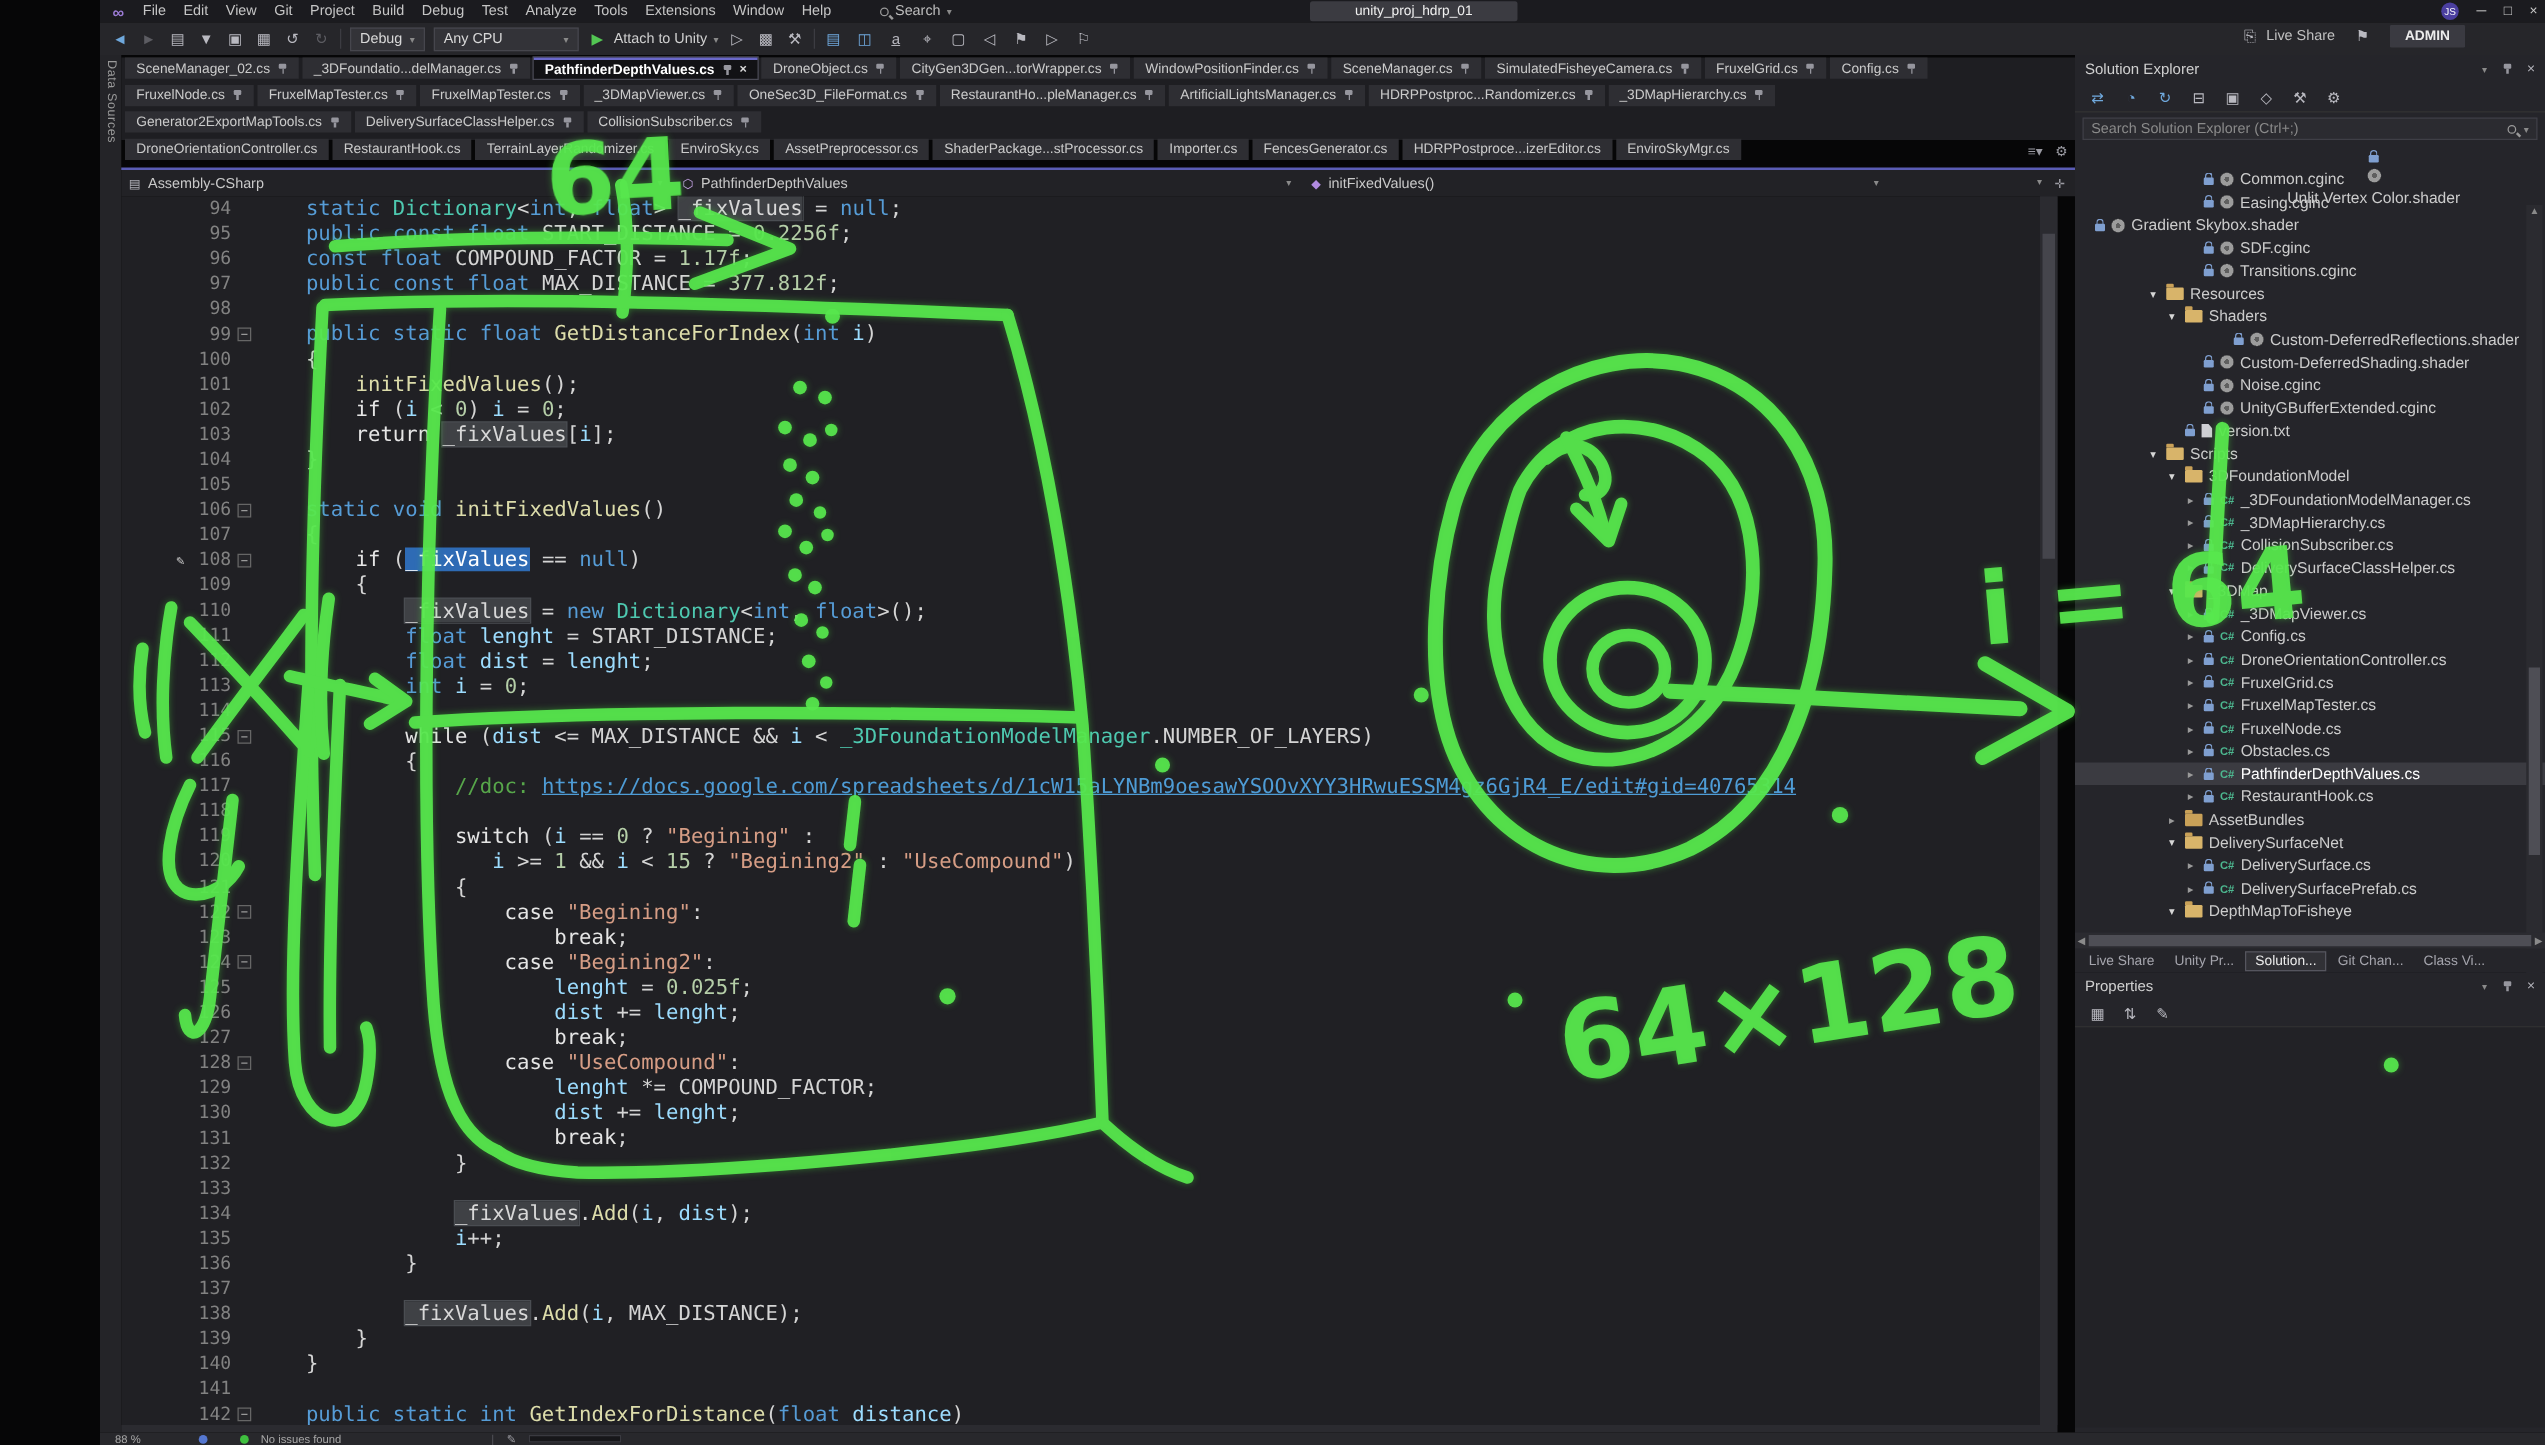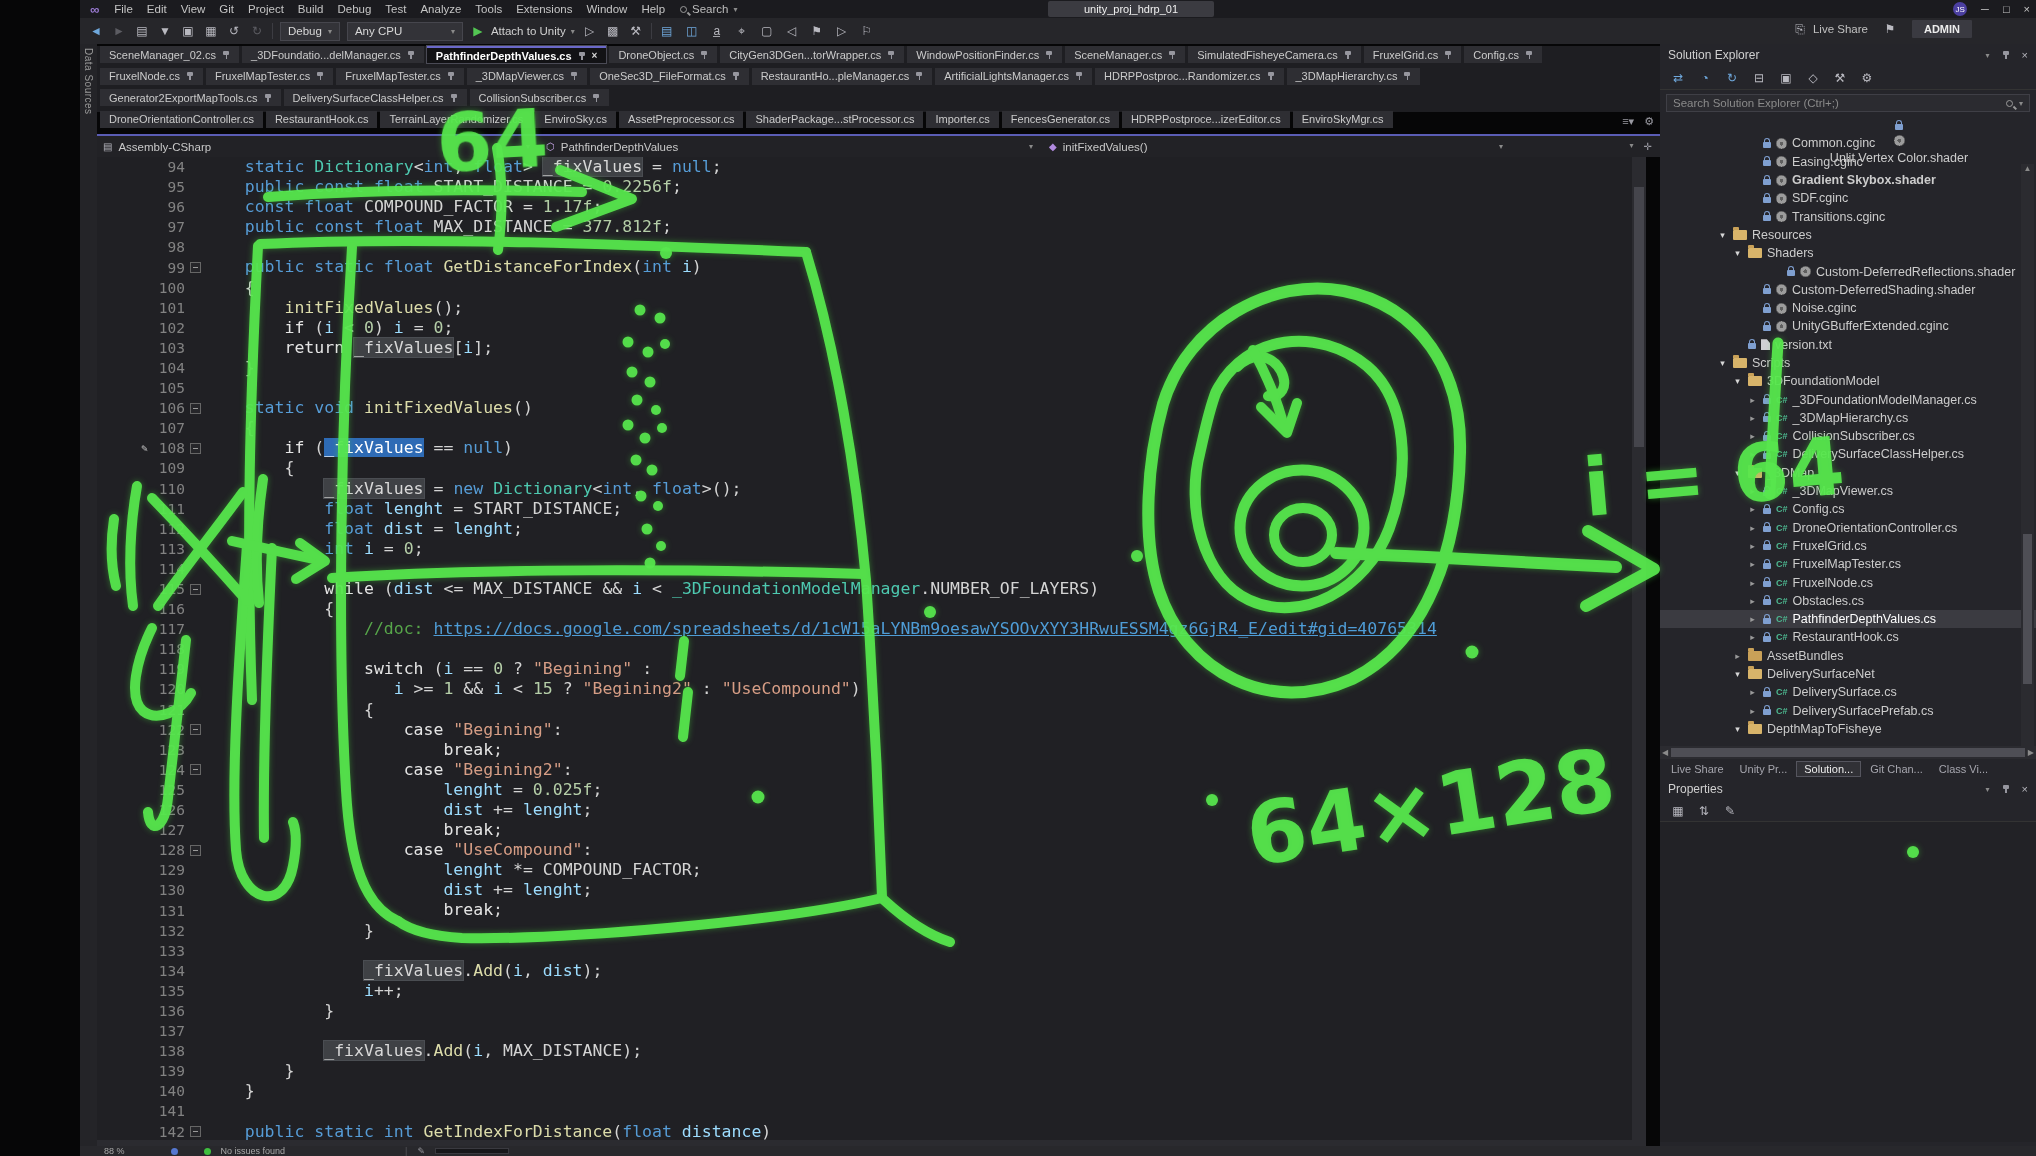--- a/index.html
+++ b/index.html
@@ -3,21 +3,21 @@
 <meta charset="utf-8">
 <style>
   *{box-sizing:border-box;margin:0;padding:0}
   html,body{width:2036px;height:1156px;overflow:hidden;background:#060607;
     font-family:"Liberation Sans",sans-serif;-webkit-font-smoothing:antialiased}
   .abs{position:absolute}
   
   #titlebar{left:80px;top:0;width:1956px;height:18px;background:#1b1b1f;display:flex;align-items:center;color:#c5c5c5;font-size:11.5px}
   #vslogo{color:#9b7bd4;font-size:13px;font-weight:bold;margin:0 8px 0 10px}
   .menu-item{padding:0 7px;height:18px;line-height:18px;cursor:default}
-  #menusearch{display:flex;align-items:center;gap:5px;margin-left:8px;color:#bdbdbd}
+  #menusearch{display:flex;align-items:center;gap:5px;margin-left:32px;color:#bdbdbd}
   .mag{width:7px;height:7px;border:1.4px solid #9a9a9a;border-radius:50%;position:relative;display:inline-block}
   .mag::after{content:'';position:absolute;left:6px;top:6px;width:4px;height:1.6px;background:#9a9a9a;transform:rotate(45deg)}
   .caret{font-size:8px;color:#8a8a8a}
   #projpill{left:968px;top:1px;width:166px;height:16px;background:#3b3b41;color:#f0f0f0;font-size:11px;text-align:center;line-height:16px;border-radius:2px}
   #winbtns{right:6px;top:0;display:flex;gap:14px;align-items:center;height:18px;color:#c8c8c8;font-size:11px}
   #jsbadge{width:14px;height:14px;border-radius:50%;background:#4b3fa0;color:#fff;font-size:8px;font-weight:normal;display:flex;align-items:center;justify-content:center}
   
   #toolbar{left:80px;top:18px;width:1956px;height:26px;background:#26262a;display:flex;align-items:center;gap:7px;padding:0 8px;color:#bdbdbd;font-size:12px}
   .tico{width:16px;text-align:center;font-size:12px;color:#b9b9c0;cursor:default}
   .tico.blue{color:#6fa8dc}.tico.dim{color:#5c5c62}.tico.green{color:#53c653}
@@ -89,21 +89,21 @@
   #sevscroll .thumb{position:absolute;left:2px;top:370px;width:9px;height:150px;background:#4e4e55}
   #sehscroll{left:1660px;top:746px;width:376px;height:13px;background:#2b2b30;display:flex;align-items:center;justify-content:space-between;color:#8a8a8a;font-size:8px;padding:0 2px}
   #sehscroll .thumb{height:9px;flex:1;margin:0 3px;background:#4e4e55}
   #paneltabs{left:1660px;top:759px;width:376px;height:19px;background:#25252a;display:flex;align-items:center;gap:2px;padding:0 4px;font-size:11px;color:#a5a5ad}
   .ptab{padding:1px 7px}
   .ptab.active{background:#313136;border:1px solid #55555e;color:#ececec}
   #props{left:1660px;top:778px;width:376px;height:368px;background:#25252a;color:#c9c9c9}
   #propstoolbar{display:flex;gap:10px;align-items:center;height:22px;padding:0 10px;font-size:11px;color:#b0b0b8;border-bottom:1px solid #333}
   #propsbody{height:320px;background:#222226}
   
-  #statusbar{left:80px;top:1146px;width:1956px;height:10px;background:#28282c;display:flex;align-items:center;gap:10px;padding:0 24px;font-size:9px;color:#a8a8a8}
+  #statusbar{left:80px;top:1146px;width:1956px;height:10px;background:#28282c;display:flex;align-items:center;gap:10px;padding:0 12px;font-size:9px;color:#a8a8a8}
   .dot{width:7px;height:7px;border-radius:50%;flex:none}
   #statusbox{width:74px;height:6px;background:#17171a;border:1px solid #3a3a40}
   
   #overlay{left:0;top:0;width:2036px;height:1156px;pointer-events:none;filter:drop-shadow(0 0 3px rgba(70,220,60,.45))}
 </style>
 </head>
 <body>
 
 <div class="abs" id="titlebar">
   <span id="vslogo">∞</span>
@@ -736,21 +736,21 @@
         <span class="lk"></span>
         <span class="shd"></span>
         <span>Common.cginc</span>
       </div>
       <div class="trow" style="padding-left: 87px;">
         <span class="exp"></span>
         <span class="lk"></span>
         <span class="shd"></span>
         <span>Easing.cginc</span>
       </div>
-      <div class="trow" style="padding-left: 87px; font-weight: bold;">
+      <div class="trow" style="">
         <span class="exp"></span>
         <span class="lk"></span>
         <span class="shd"></span>
         <span>Gradient Skybox.shader</span>
       </div>
       <div class="trow" style="padding-left: 87px;">
         <span class="exp"></span>
         <span class="lk"></span>
         <span class="shd"></span>
         <span>SDF.cginc</span>

